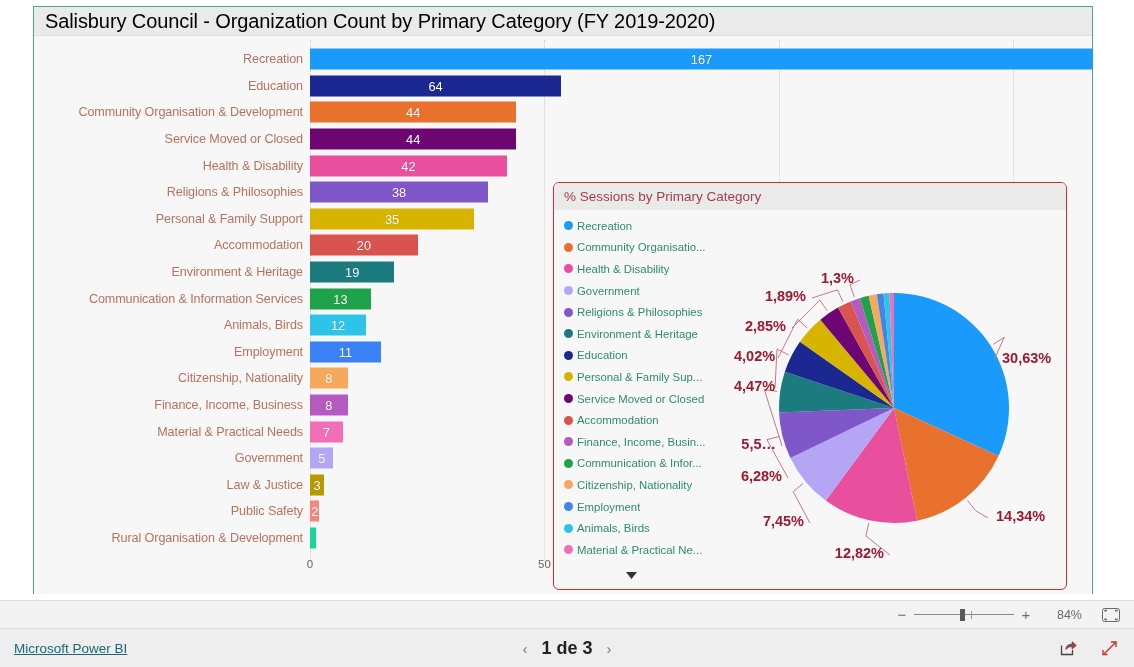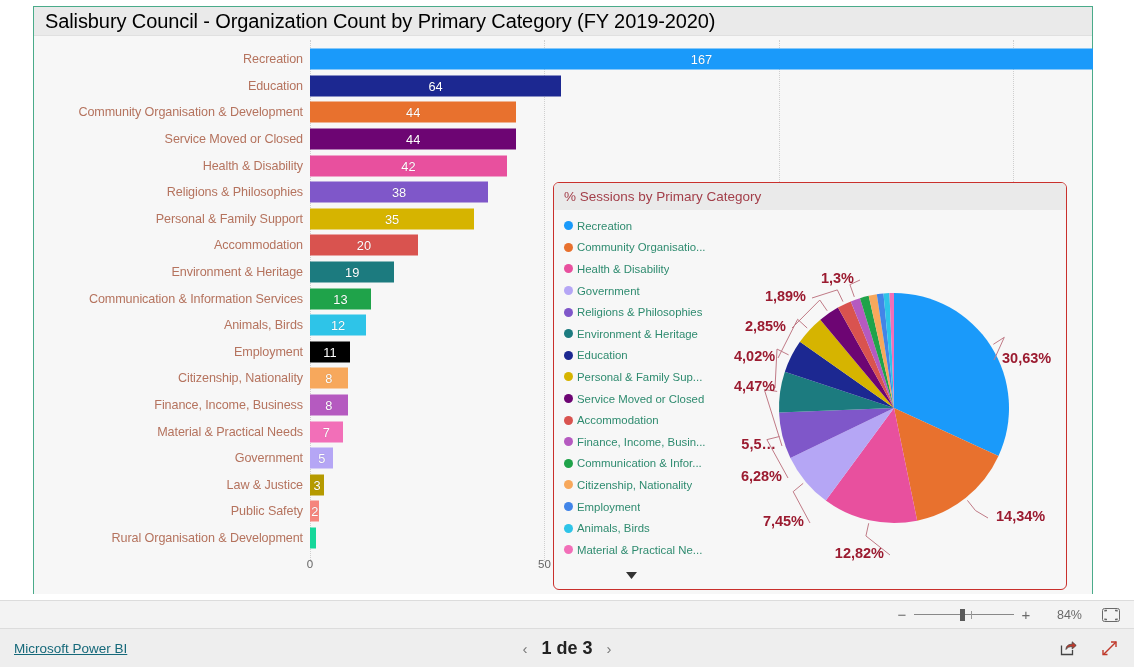--- a/index.html
+++ b/index.html
@@ -249,21 +249,21 @@
             <div class="bar-label">Animals, Birds</div>
             <div class="bar-track">
               <div class="bar" style="width: 56.2635px; background: rgb(46, 196, 232);">
                 <span class="bar-value">12</span>
               </div>
             </div>
           </div>
           <div class="bar-row">
             <div class="bar-label">Employment</div>
             <div class="bar-track">
-              <div class="bar" style="width: 40px; background: #000000;">
+              <div class="bar" style="width: 71px; background: #3b82f6;">
                 <span class="bar-value">11</span>
               </div>
             </div>
           </div>
           <div class="bar-row">
             <div class="bar-label">Citizenship, Nationality</div>
             <div class="bar-track">
               <div class="bar" style="width: 37.509px; background: rgb(247, 168, 92);">
                 <span class="bar-value">8</span>
               </div>

